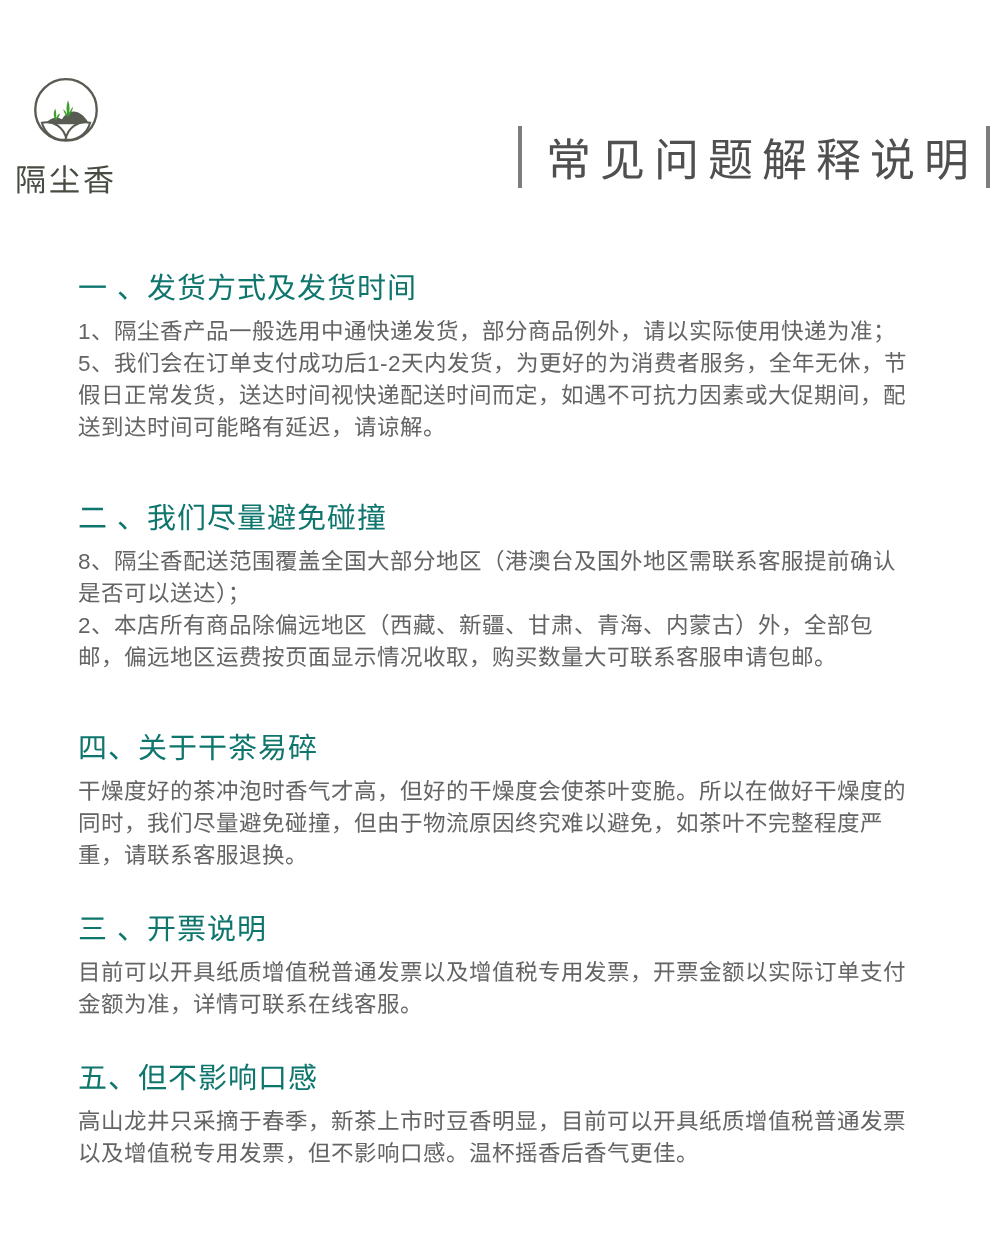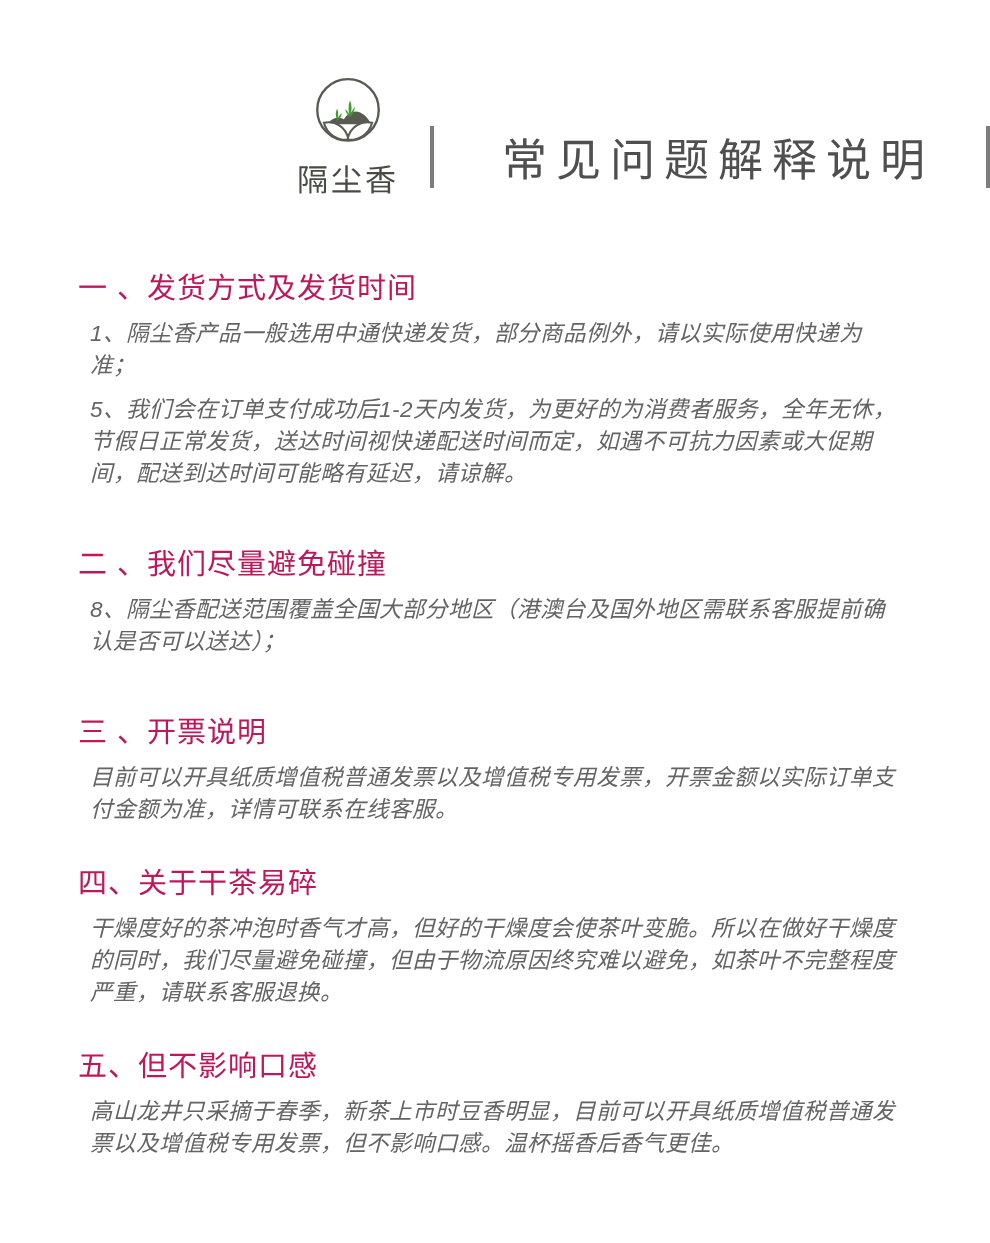--- a/index.html
+++ b/index.html
@@ -3,59 +3,58 @@
 <meta charset="utf-8">
 <style>
   html,body{margin:0;padding:0;background:#ffffff;}
   .page{
     width:990px;height:1243px;box-sizing:border-box;
     margin:0 auto;background:#ffffff;overflow:hidden;
     font-family:"Liberation Sans","DejaVu Sans",sans-serif;
   }
   
   .header{
-    display:flex;justify-content:flex-end;align-items:flex-start;
+    display:flex;justify-content:space-between;align-items:flex-start;
     padding-top:72px;
-    padding-left:48px;
   }
   .logo{
     display:flex;flex-direction:column;align-items:center;
     width:132px;flex:0 0 auto;
   }
   .logo svg{display:block;}
   .brand-name{
     font-family:"Liberation Serif","DejaVu Serif",serif;
     font-size:31px;color:#474c43;letter-spacing:3px;
     margin-top:1px;white-space:nowrap;
   }
   .title-wrap{
     display:flex;align-items:center;
-    margin-top:52px;margin-left:16px;gap:44px;
+    margin-top:52px;margin-left:16px;
   }
   .vbar{
     width:4px;height:62px;background:#7d7d7d;flex:0 0 auto;
   }
   .page-title{
     font-size:45px;font-weight:400;color:#4f4f4f;
     letter-spacing:9px;margin:0 8px 0 24px;white-space:nowrap;
   }
   
   .content{
     padding:64px 78px 0 78px;
   }
   .faq-section{margin:0;}
   .faq-section + .faq-section{margin-top:50px;}
   .faq-section:nth-child(n+4){margin-top:33px;}
   .section-heading{
-    font-size:29px;font-weight:400;color:#be185d;
+    font-size:29px;font-weight:400;color:#0f766e;
     margin:0 0 10px 0;letter-spacing:1px;
   }
   .para{
     font-size:22.5px;line-height:32px;color:#646464;
-    margin:12px;letter-spacing:0.5px;font-style:italic;
+    margin:0;letter-spacing:0.5px;
   }
 </style>
 </head>
 <body>
 
 <div class="page">
 
   <div class="header">
 
     <div class="logo">
@@ -92,34 +91,35 @@
       <div class="section-body">
           <p class="para">1、隔尘香产品一般选用中通快递发货，部分商品例外，请以实际使用快递为准；</p>
           <p class="para">5、我们会在订单支付成功后1-2天内发货，为更好的为消费者服务，全年无休，节假日正常发货，送达时间视快递配送时间而定，如遇不可抗力因素或大促期间，配送到达时间可能略有延迟，请谅解。</p>
         </div>
     </section>
 
     <section class="faq-section">
       <h2 class="section-heading">二 、我们尽量避免碰撞</h2>
       <div class="section-body">
           <p class="para">8、隔尘香配送范围覆盖全国大部分地区（港澳台及国外地区需联系客服提前确认是否可以送达）；</p>
+          <p class="para">2、本店所有商品除偏远地区（西藏、新疆、甘肃、青海、内蒙古）外，全部包邮，偏远地区运费按页面显示情况收取，购买数量大可联系客服申请包邮。</p>
+        </div>
+    </section>
+
+    <section class="faq-section">
+      <h2 class="section-heading">四、关于干茶易碎</h2>
+      <div class="section-body">
+          <p class="para">干燥度好的茶冲泡时香气才高，但好的干燥度会使茶叶变脆。所以在做好干燥度的同时，我们尽量避免碰撞，但由于物流原因终究难以避免，如茶叶不完整程度严重，请联系客服退换。</p>
         </div>
     </section>
 
     <section class="faq-section">
       <h2 class="section-heading">三 、开票说明</h2>
       <div class="section-body">
           <p class="para">目前可以开具纸质增值税普通发票以及增值税专用发票，开票金额以实际订单支付金额为准，详情可联系在线客服。</p>
-        </div>
-    </section>
-
-    <section class="faq-section">
-      <h2 class="section-heading">四、关于干茶易碎</h2>
-      <div class="section-body">
-          <p class="para">干燥度好的茶冲泡时香气才高，但好的干燥度会使茶叶变脆。所以在做好干燥度的同时，我们尽量避免碰撞，但由于物流原因终究难以避免，如茶叶不完整程度严重，请联系客服退换。</p>
         </div>
     </section>
 
     <section class="faq-section">
       <h2 class="section-heading">五、但不影响口感</h2>
       <div class="section-body">
           <p class="para">高山龙井只采摘于春季，新茶上市时豆香明显，目前可以开具纸质增值税普通发票以及增值税专用发票，但不影响口感。温杯摇香后香气更佳。</p>
         </div>
     </section>
   </div>

